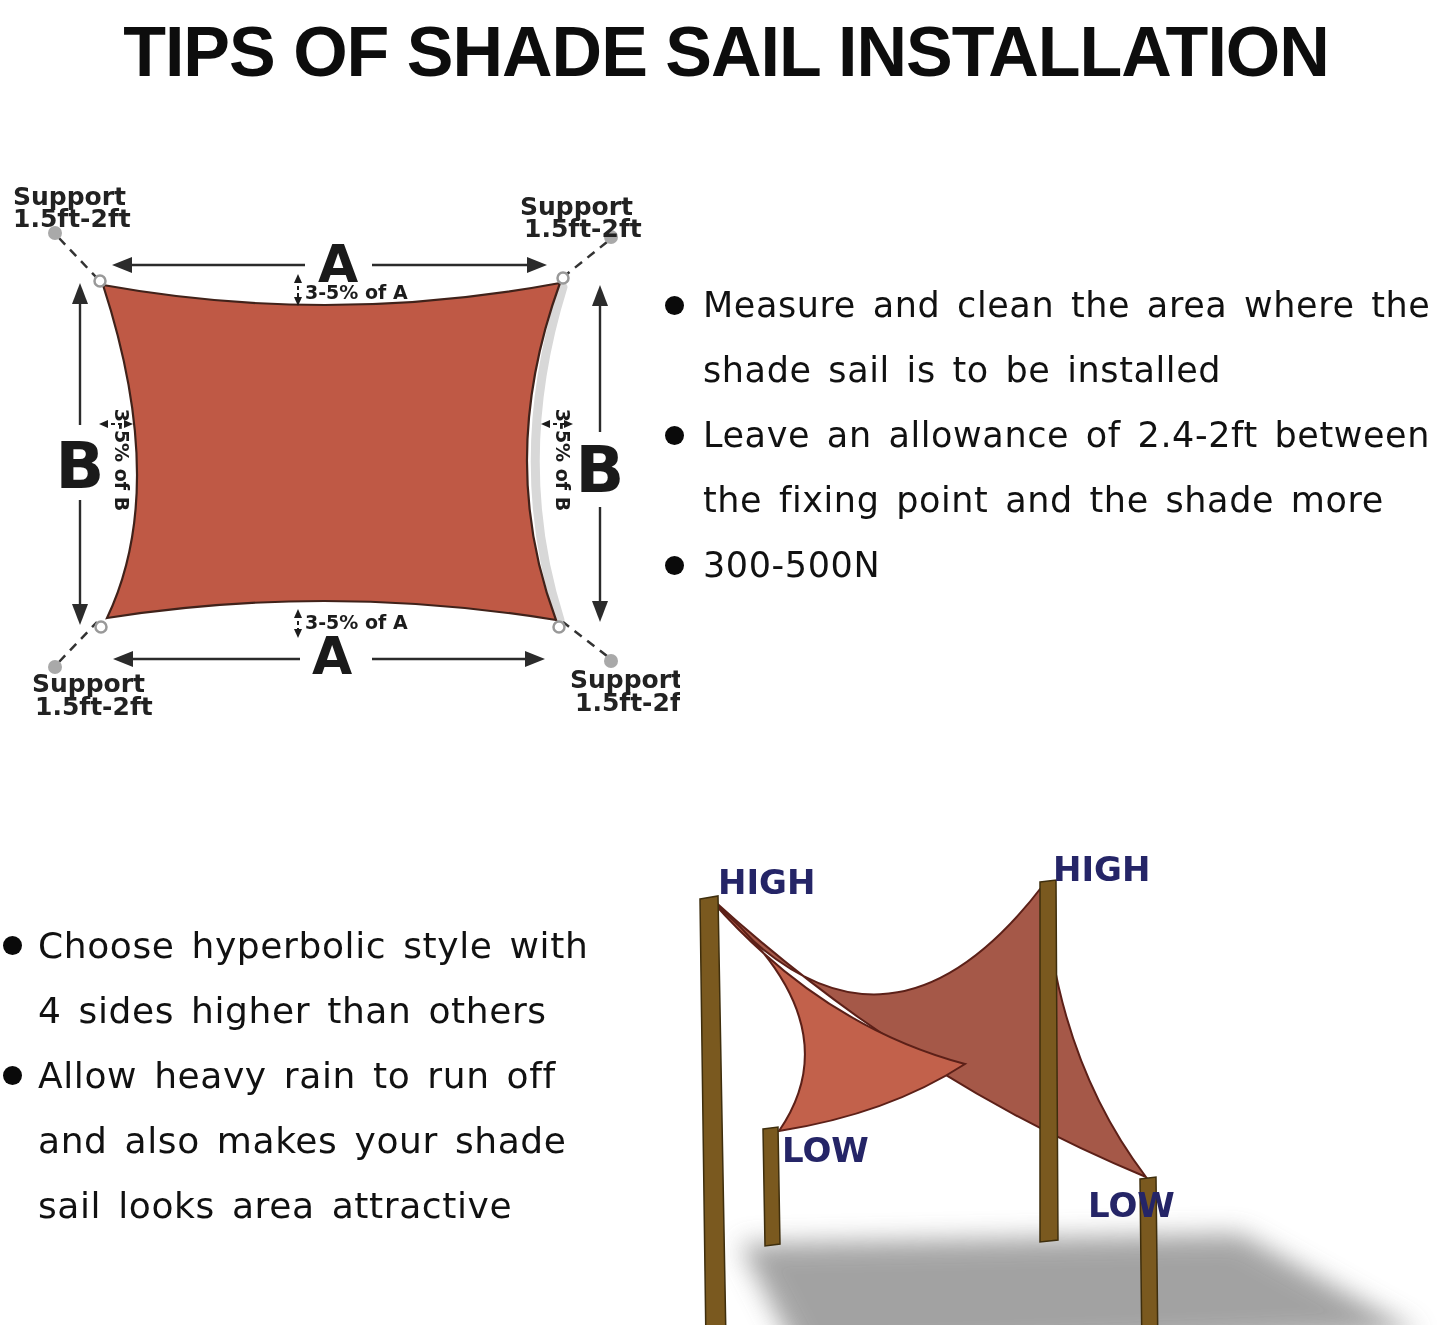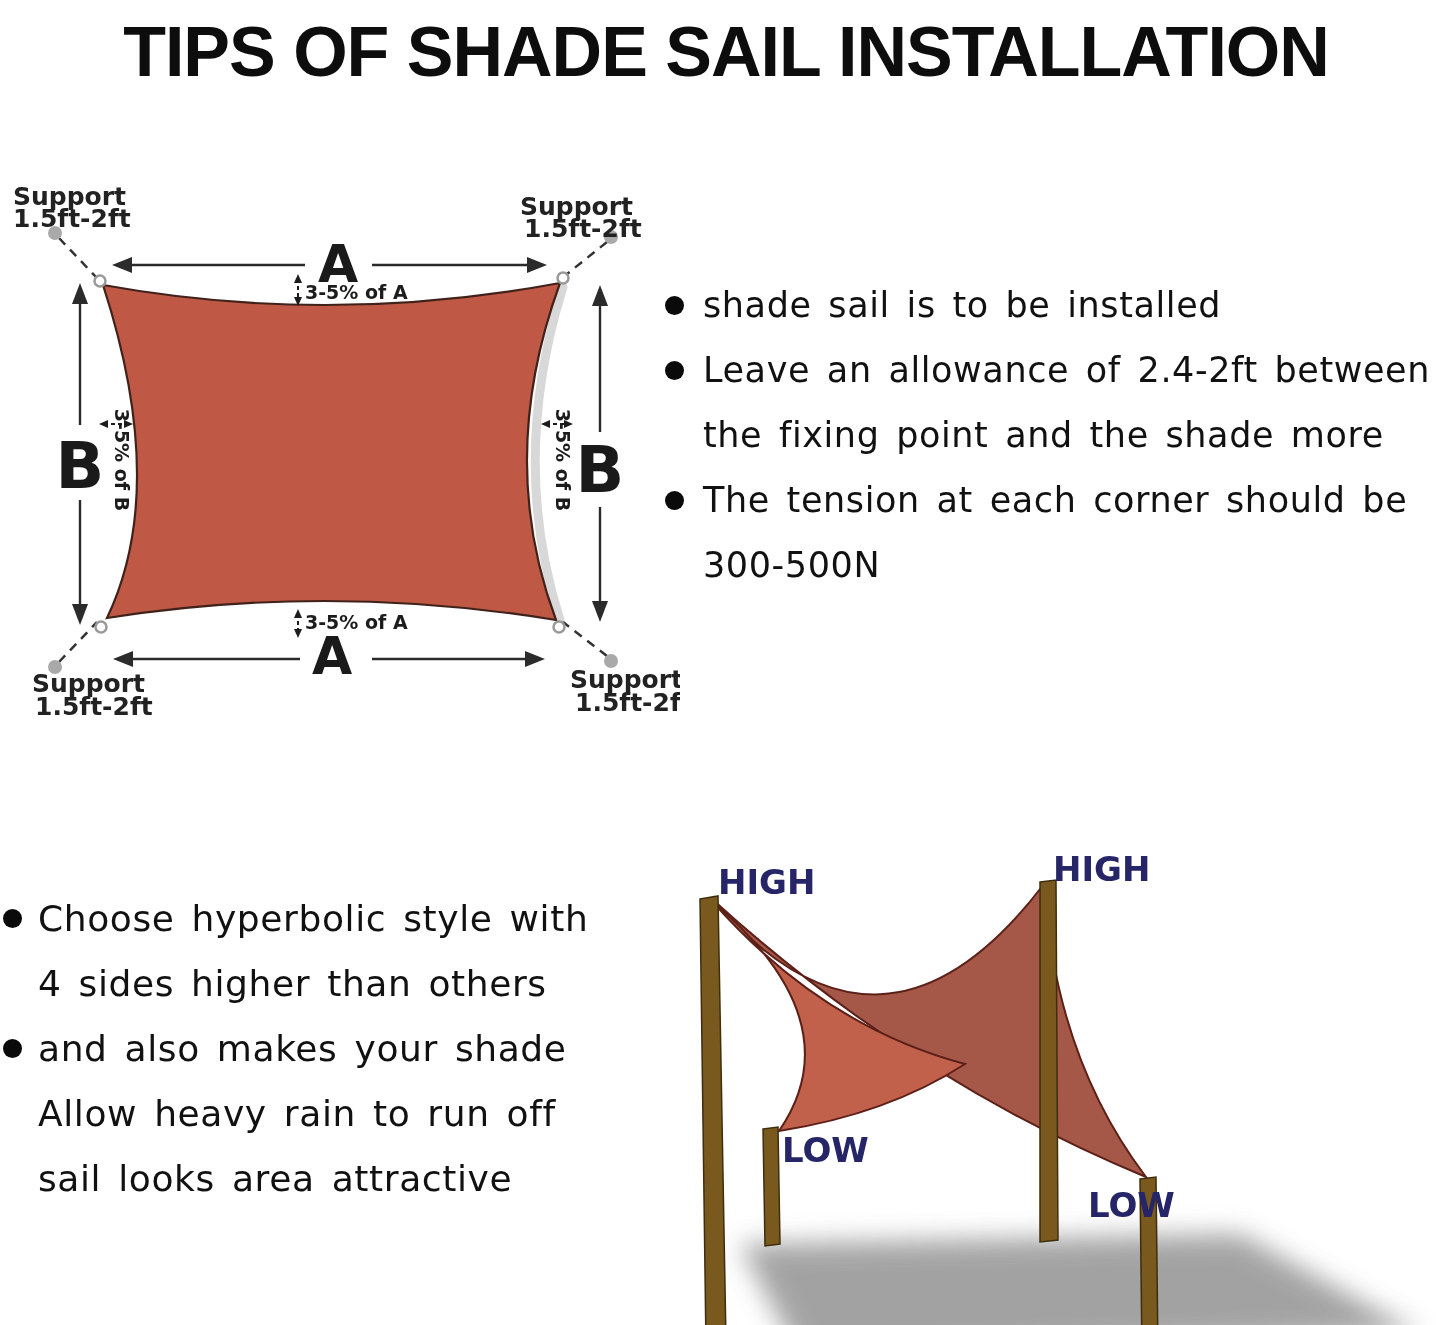--- a/index.html
+++ b/index.html
@@ -10,21 +10,21 @@
   .page-title{
     position:absolute;top:16px;left:0;width:1452px;height:72px;
     text-align:center;font-family:"Liberation Sans",sans-serif;
     font-weight:bold;font-size:70px;line-height:72px;color:#0d0d0d;
     letter-spacing:-1px;white-space:nowrap;
   }
   .diagram-wrap{position:absolute;left:0;top:170px;width:680px;height:560px;}
   .illus-wrap{position:absolute;left:640px;top:824px;width:812px;height:545px;}
   .tips{position:absolute;color:#111;}
   .tips-right{left:655px;top:273px;width:800px;}
-  .tips-left{left:0px;top:886px;width:645px;}
+  .tips-left{left:0px;top:913px;width:645px;}
   .tip-item{display:flex;align-items:flex-start;}
   .tip-bullet{
     flex:0 0 auto;width:19px;height:19px;border-radius:50%;
     background:#0a0a0a;margin-top:23px;
   }
   .tips-right .tip-bullet{margin-left:10px;margin-right:19px;}
   .tips-left  .tip-bullet{margin-left:3px;margin-right:16px;}
   .tip-lines{font-size:35px;line-height:65px;letter-spacing:.6px;word-spacing:5px;}
   .tips-left .tip-lines{font-size:36px;}
   .tip-line{display:block;white-space:nowrap;}
@@ -137,52 +137,52 @@
     <text x="570" y="518" class="support-label">Support</text>
     <text x="575" y="541" class="support-label">1.5ft-2ft</text>
   </g>
 </svg>
 </div>
 
 <div class="tips tips-right">
   <div class="tip-item">
     <span class="tip-bullet"></span>
     <span class="tip-lines">
+      <span class="tip-line">Measure and clean the area where the</span>
       <span class="tip-line">shade sail is to be installed</span>
     </span>
   </div>
   <div class="tip-item">
     <span class="tip-bullet"></span>
     <span class="tip-lines">
       <span class="tip-line">Leave an allowance of 2.4-2ft between</span>
       <span class="tip-line">the fixing point and the shade more</span>
     </span>
   </div>
   <div class="tip-item">
     <span class="tip-bullet"></span>
     <span class="tip-lines">
-      <span class="tip-line">The tension at each corner should be</span>
       <span class="tip-line">300-500N</span>
     </span>
   </div>
 </div>
 
 <div class="tips tips-left">
   <div class="tip-item">
     <span class="tip-bullet"></span>
     <span class="tip-lines">
       <span class="tip-line">Choose hyperbolic style with</span>
       <span class="tip-line">4 sides higher than others</span>
     </span>
   </div>
   <div class="tip-item">
     <span class="tip-bullet"></span>
     <span class="tip-lines">
+      <span class="tip-line">Allow heavy rain to run off</span>
       <span class="tip-line">and also makes your shade</span>
-      <span class="tip-line">Allow heavy rain to run off</span>
       <span class="tip-line">sail looks area attractive</span>
     </span>
   </div>
 </div>
 
 <div class="illus-wrap">
 <svg width="812" height="545" viewBox="0 0 812 545">
   <defs>
     <filter id="softblur" x="-30%" y="-30%" width="160%" height="160%">
       <feGaussianBlur stdDeviation="13"></feGaussianBlur>

